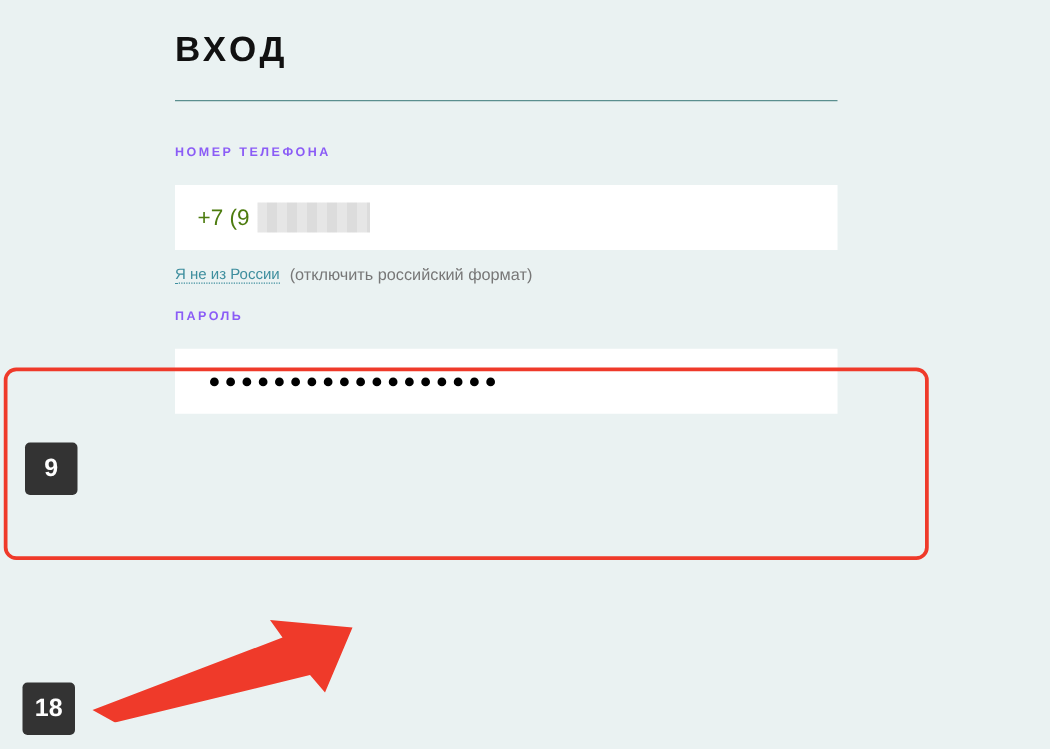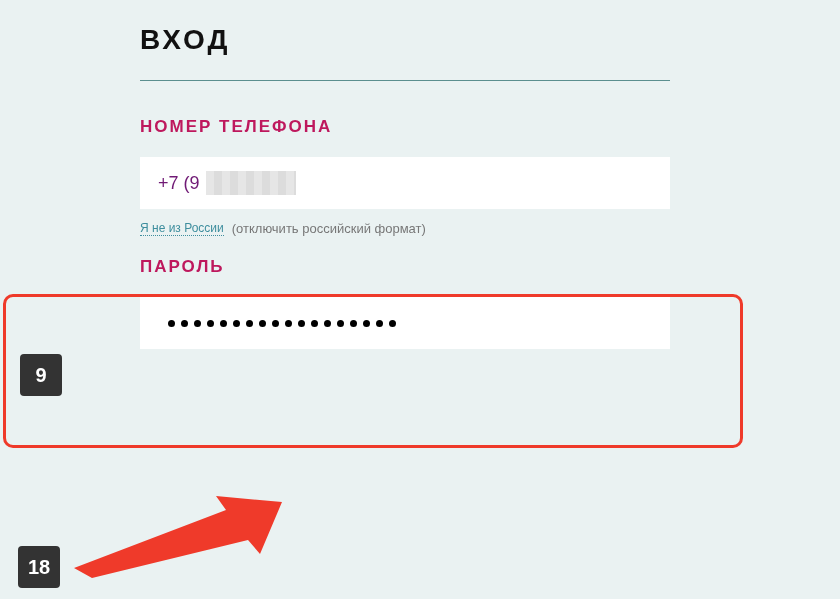--- a/index.html
+++ b/index.html
@@ -22,34 +22,34 @@
       color: #111;
       margin-bottom: 24px;
     }
     .hr {
       border: 0;
       border-top: 1px solid #5b8f8f;
       width: 530px;
       margin-bottom: 36px;
     }
     .label {
-      font-size: 17px;
+      font-size: 10px;
       font-weight: 900;
       letter-spacing: 2px;
-      color: #be185d;
+      color: #8b5cf6;
       margin-bottom: 20px;
     }
     .input {
       background: #fff;
       width: 530px;
       height: 52px;
       border: none;
       padding: 0 18px;
       font-size: 18px;
-      color: #701a75;
+      color: #4d7c0f;
       display: flex;
       align-items: center;
       outline: none;
     }
     .phone-input { display:flex; align-items:center; gap:6px; }
     .redact {
       width: 90px; height: 24px;
       background: repeating-linear-gradient(90deg,#e6e6e6 0 8px,#dcdcdc 8px 16px);
       filter: blur(0.4px);
     }

